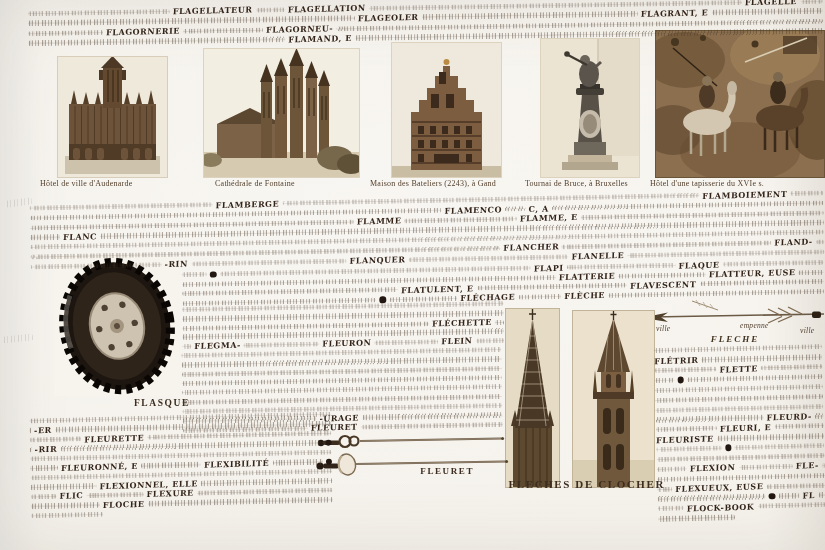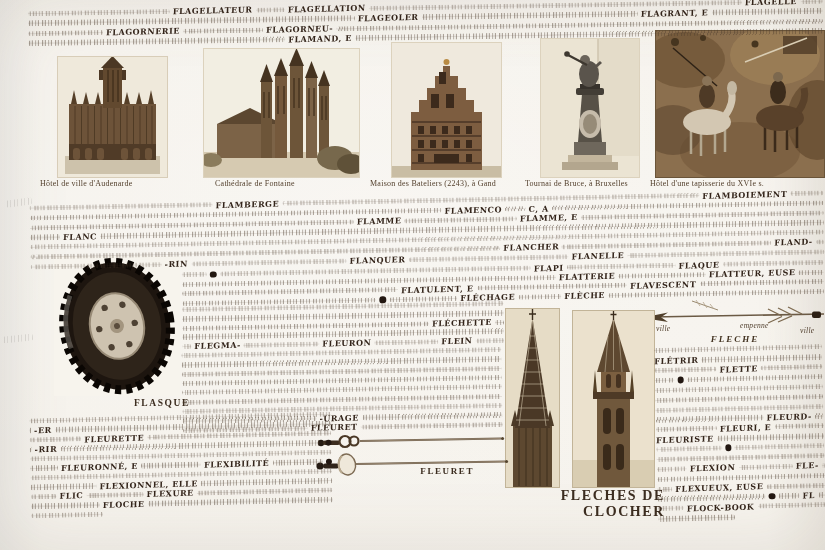--- a/index.html
+++ b/index.html
@@ -286,21 +286,21 @@
       <path d="M21 82 L23 60 L25 82Z" fill="#554026"></path>
         <path d="M58 82 L60 60 L62 82Z" fill="#554026"></path>
       <path d="M41.5 8 L58 62 L25 62 Z" fill="#5e4830"></path>
       <g stroke="#d9cdb2" stroke-width=".7" opacity=".7">
           <path d="M41.5 10V60 M36 26 L33 62 M47 26 L50 62"></path>
         </g>
       <path d="M41.5 1 L41.5 10 M38.5 4.5 L44.5 4.5" stroke="#3a2c1c" stroke-width="1.3"></path>
       <rect x="0" y="0" width="83" height="178" fill="none" stroke="#c2b498" stroke-width="2"></rect>
     </svg>
   </div>
-  <div class="figcap" style="left:495px;top:488px;width:170px;font-size:14px">FLECHES DE CLOCHER</div>
+  <div class="figcap" style="left:495px;top:478px;width:170px;font-size:11px">FLECHES DE CLOCHER</div>
 
   <div class="illus" style="left:315px;top:430px">
     <svg width="197" height="48" viewBox="0 0 197 48">
       <circle cx="6" cy="13" r="3.2" fill="#241a12"></circle>
       <rect x="8" y="10.5" width="17" height="4.5" rx="2" fill="#3c2d1f"></rect>
       <circle cx="30" cy="11.5" r="5.5" fill="none" stroke="#4a3826" stroke-width="2.2"></circle>
       <circle cx="39" cy="11" r="4.5" fill="none" stroke="#4a3826" stroke-width="2.2"></circle>
       <path d="M45 11 L186 8.5" stroke="#6f5f4c" stroke-width="2"></path>
       <path d="M45 11 L186 8.5" stroke="#a2907a" stroke-width=".8"></path>
       <circle cx="187.5" cy="8.5" r="1.6" fill="#55452f"></circle>

